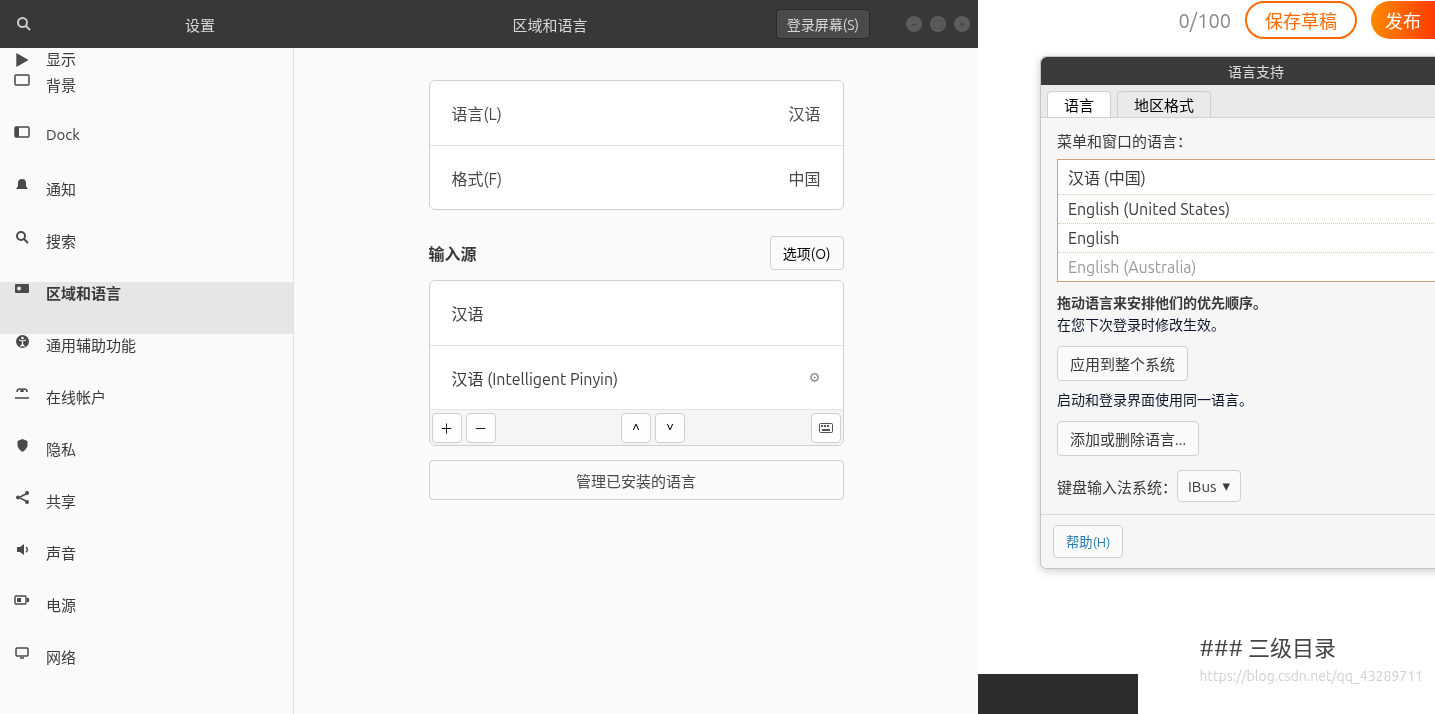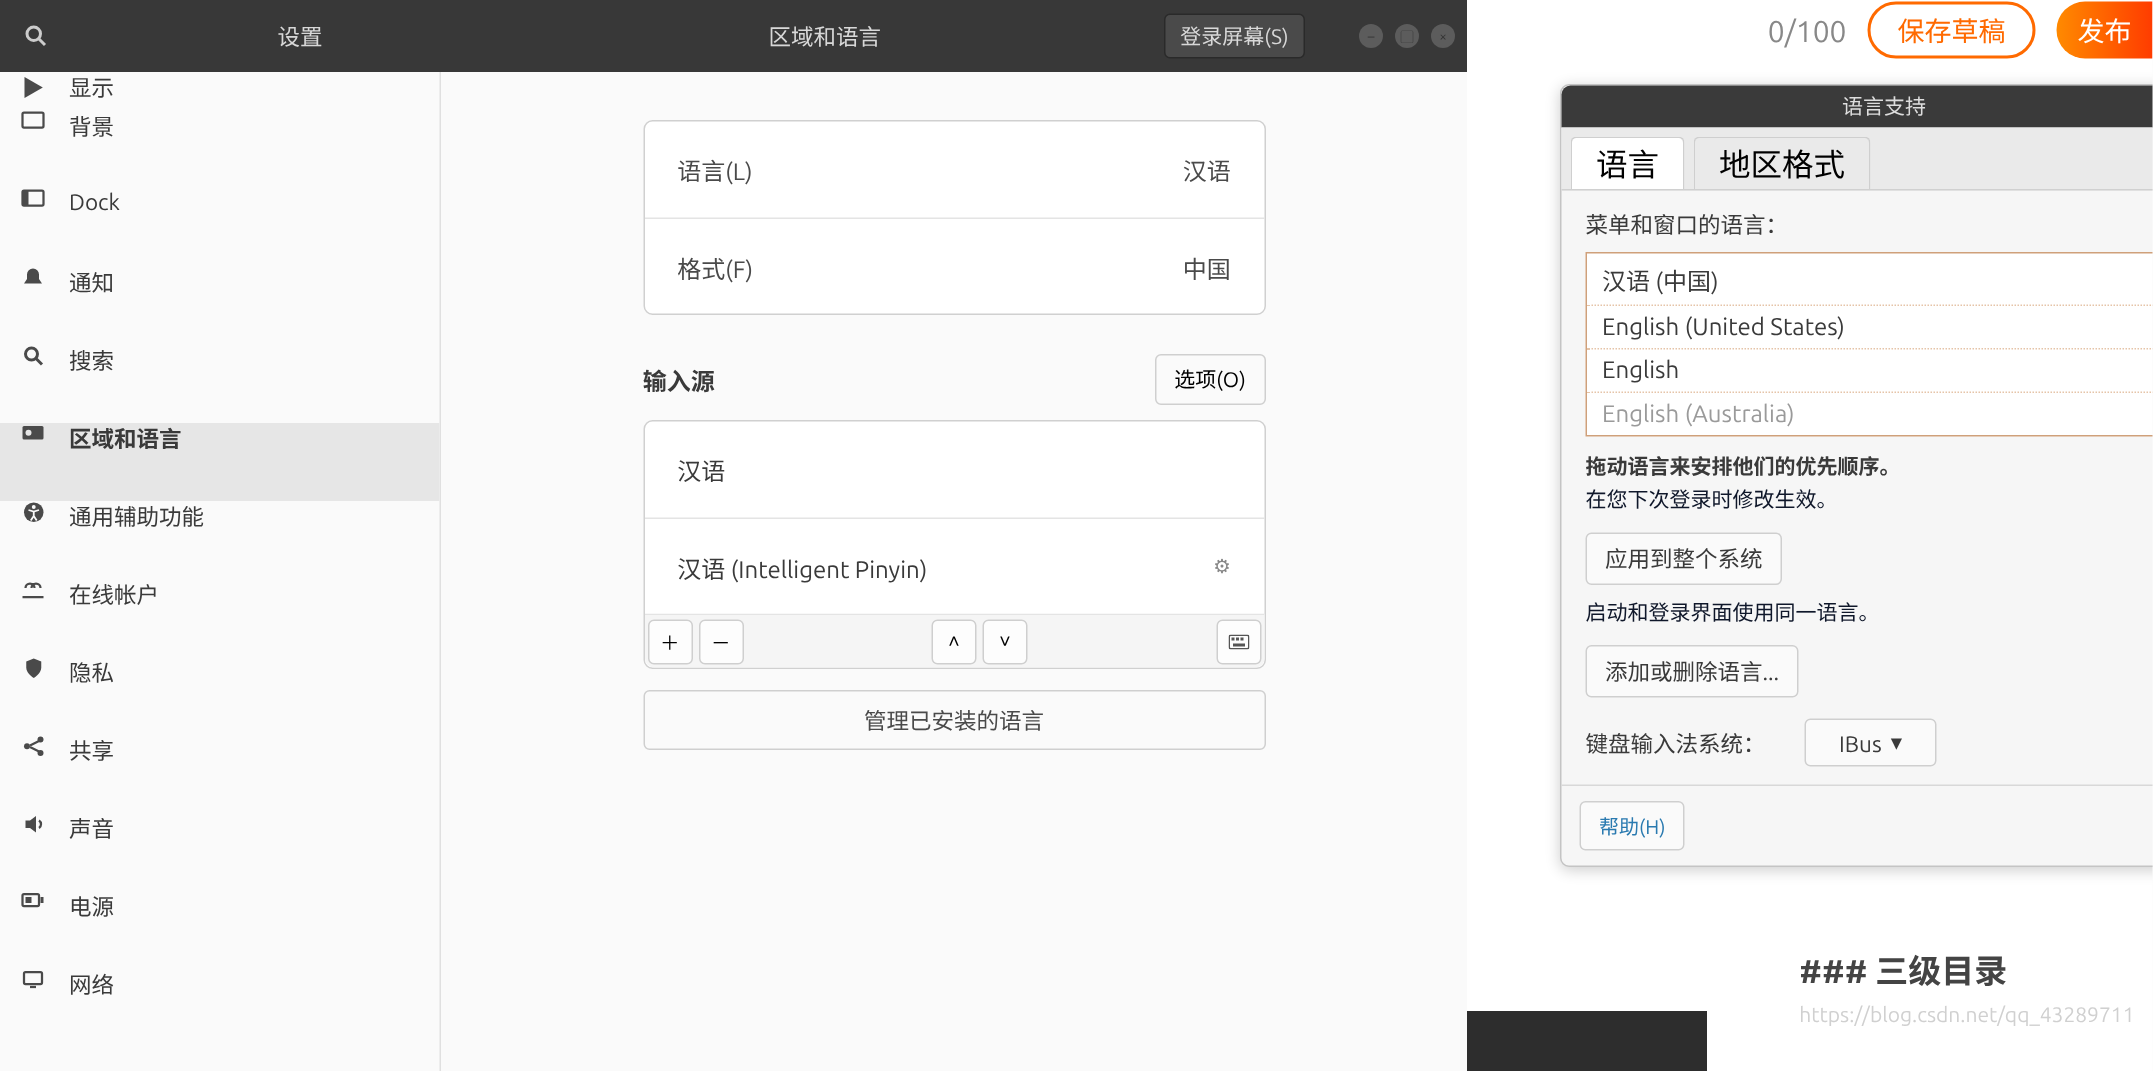--- a/index.html
+++ b/index.html
@@ -40,46 +40,46 @@
 
 .manage-btn { width: 415px; margin: 14px auto 0; height: 40px; border: 1px solid #cfcfcf; border-radius: 4px; background: #fafafa; display: flex; align-items: center; justify-content: center; font-size: 15px; color: #4a4a4a; cursor: pointer; }
 
 
 .browser-strip { position: absolute; left: 978px; top: 0; right: 0; height: 714px; background: #fff; }
 .browser-top { height: 40px; display: flex; align-items: center; justify-content: flex-end; gap: 14px; padding-right: 0; }
 .counter { width: 80px; text-align: right; font-size: 20px; color: #888; }
 .draft-btn { border: 2px solid #ff6a00; color: #ff6a00; background: #fff; border-radius: 20px; padding: 4px 18px; font-size: 18px; cursor: pointer; }
 .publish-btn { background: linear-gradient(90deg,#ff8a00,#ff3c00); color: #fff; border: none; border-radius: 20px 0 0 20px; padding: 6px 14px; font-size: 18px; cursor: pointer; }
 .toc-panel { position: absolute; right: 12px; top: 630px; }
-.toc-title { font-size: 22px; font-weight: 700; color: #444; }
+.toc-title { font-size: 22px; font-weight: 400; color: #444; }
 .toc-url { font-size: 14px; color: #d0d0d0; margin-top: 6px; }
 .dark-box { position: absolute; left: 0; bottom: 0; width: 160px; height: 40px; background: #2d2d2d; }
 
 
 .lang-dialog { position: absolute; left: 1040px; top: 56px; width: 486px; background: #f6f6f6; border: 1px solid #c4c4c4; border-radius: 6px; box-shadow: 0 2px 10px rgba(0,0,0,.2); }
 .dlg-title { height: 28px; background: #3a3a3a; display: flex; align-items: center; color: #ddd; font-size: 14px; border-radius: 6px 6px 0 0; padding: 0 6px; }
 .dlg-title .t { flex: 1; text-align: center; }
 .dlg-title .dctl { width: 14px; height: 14px; border-radius: 50%; background: #5c5c5c; margin-left: 4px; cursor: pointer; }
 .dlg-title .dctl.close { background: #e95420; }
 
 .dlg-tabs { display: flex; background: #eaeaea; border-bottom: 1px solid #d0d0d0; padding-top: 6px; }
-.dlg-tab { padding: 2px 16px; border: 1px solid #cfcfcf; border-bottom: none; background: #eaeaea; border-radius: 4px 4px 0 0; margin-left: 6px; font-size: 21px; cursor: pointer; text-align: center; }
+.dlg-tab { padding: 2px 16px; border: 1px solid #cfcfcf; border-bottom: none; background: #eaeaea; border-radius: 4px 4px 0 0; margin-left: 6px; font-size: 15px; cursor: pointer; text-align: center; }
 .dlg-tab.active { background: #fff; }
 
 .dlg-body { padding: 12px 16px; font-size: 15px; color: #3a3a3a; }
 .dlg-label { margin-bottom: 8px; }
 .lang-list { border: 1px solid #cfa07a; background: #fff; }
 .lang-row { padding: 5px 10px; border-bottom: 1px dotted #e5c4a8; cursor: move; font-size: 16px; }
 .lang-row:last-child { border-bottom: none; color: #9a9a9a; }
 
 .dlg-hint { font-size: 14px; font-weight: 600; margin-top: 10px; }
 .dlg-sub { font-size: 14px; color: #0f172a; margin-top: 2px; }
 .dlg-btn { display: inline-block; margin-top: 12px; padding: 6px 12px; border: 1px solid #cfcfcf; background: #fafafa; border-radius: 4px; cursor: pointer; }
 .dlg-row { display: flex; align-items: center; gap: 0; margin-top: 14px; }
-.dlg-select { border: 1px solid #cfcfcf; background: #fafafa; border-radius: 4px; padding: 6px 22px; display: flex; align-items: center; gap: 6px; cursor: pointer; margin-left: 26px; }
+.dlg-select { border: 1px solid #cfcfcf; background: #fafafa; border-radius: 4px; padding: 6px 10px; display: flex; align-items: center; gap: 6px; cursor: pointer; }
 
 .dlg-footer { border-top: 1px solid #d8d8d8; padding: 10px 12px; display: flex; justify-content: space-between; }
 .help-btn { border: 1px solid #cfcfcf; background: #fafafa; border-radius: 4px; padding: 6px 12px; color: #2a7ab0; cursor: pointer; }
 .close-btn { border: 1px solid #cfcfcf; background: #fafafa; border-radius: 4px; padding: 6px 12px; cursor: pointer; }
 
 svg { display: block; }
 </style>
 </head>
 <body>
 

